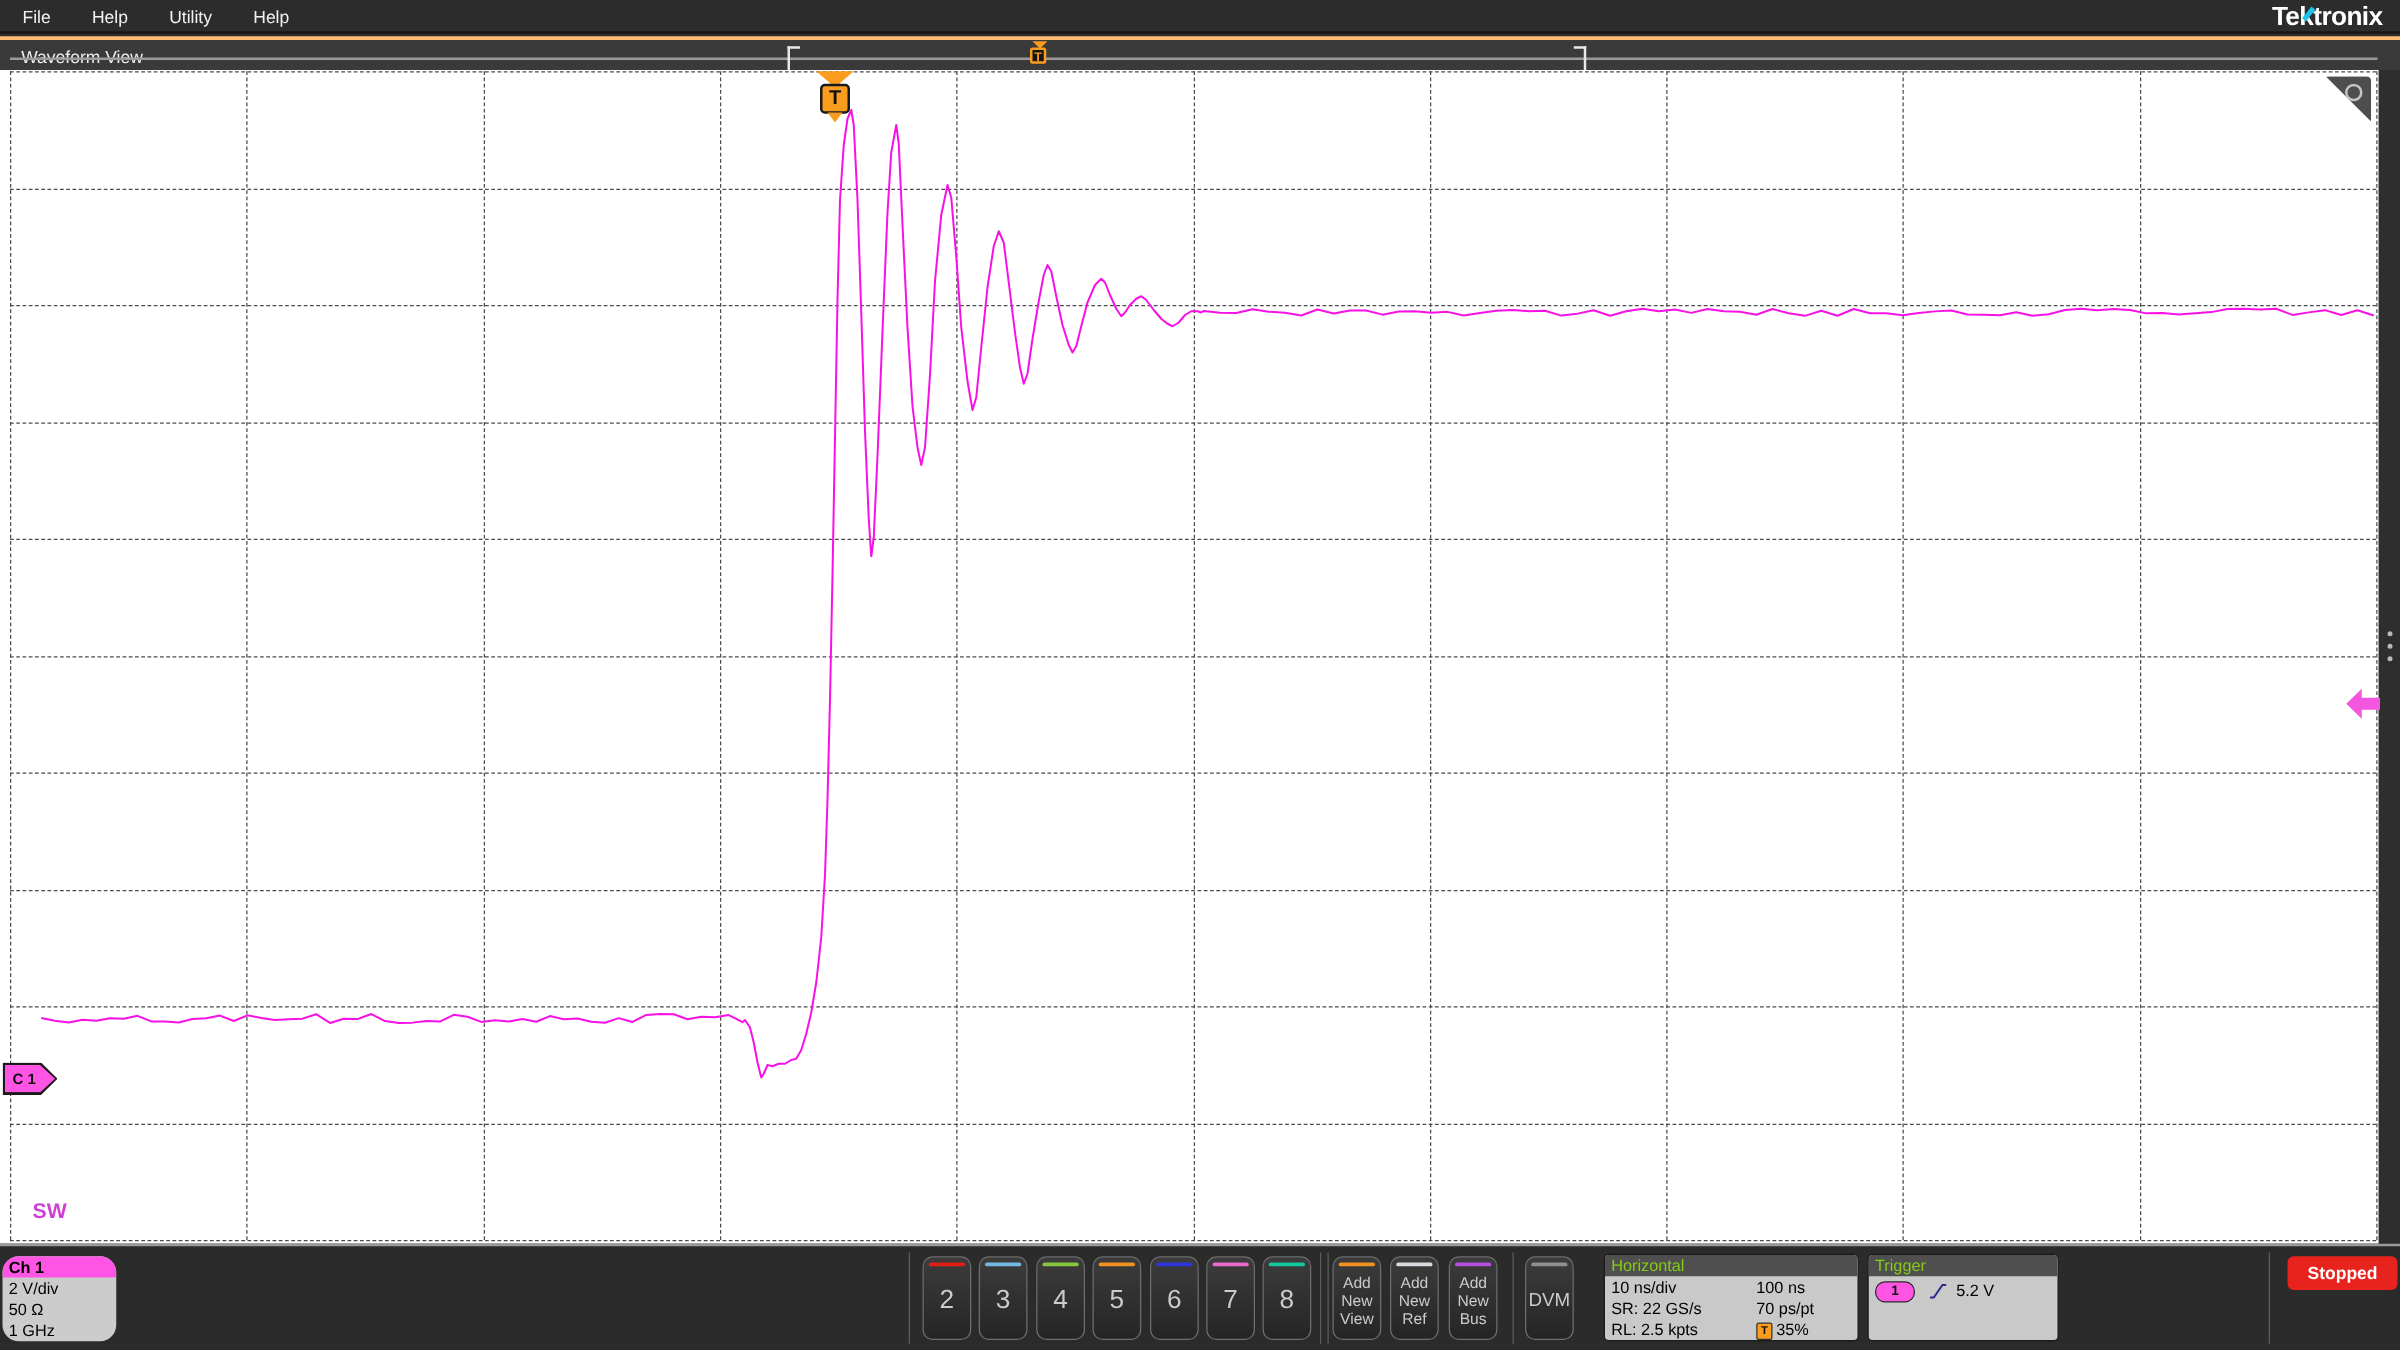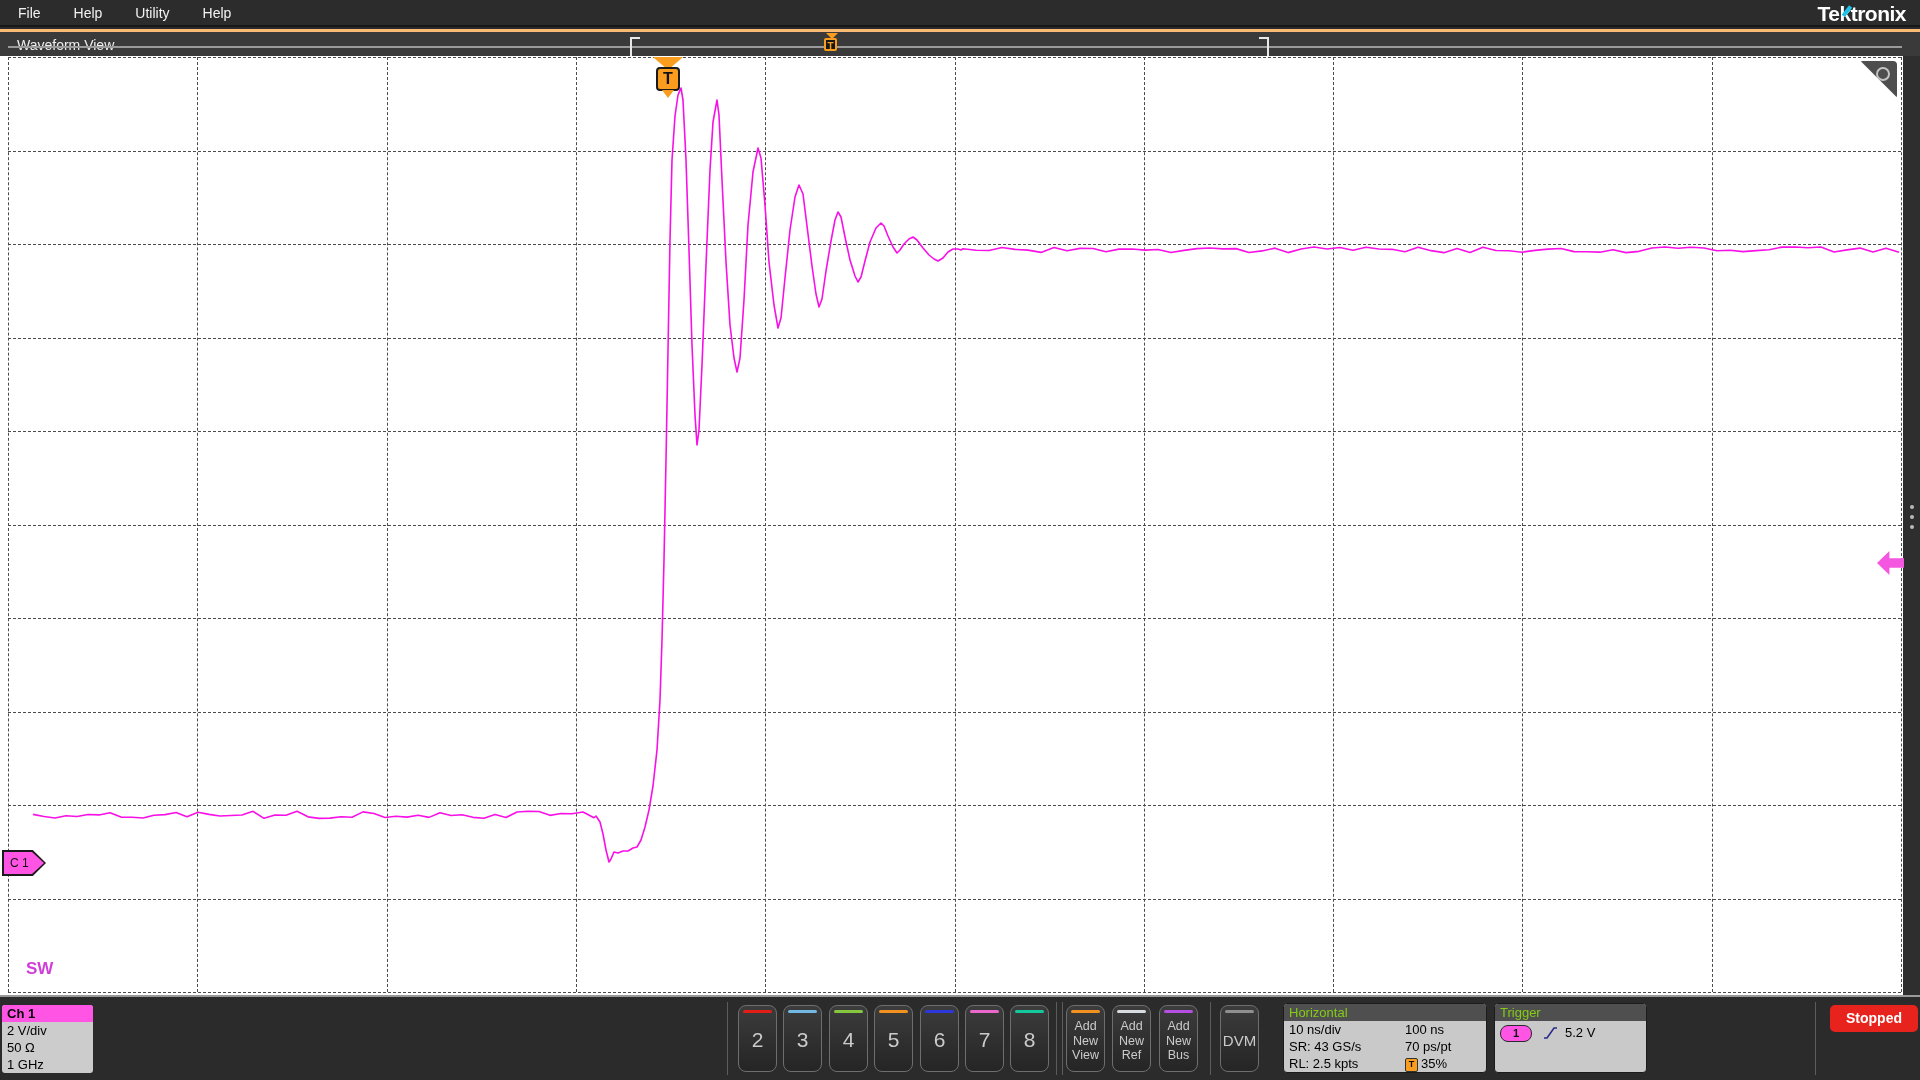--- a/index.html
+++ b/index.html
@@ -49,21 +49,21 @@
         border:2px solid #1a1a1a;border-radius:4px;box-sizing:border-box;color:#111;
         font-weight:bold;font-size:16px;text-align:center;line-height:20px;}
   .trig-marker .tri-bot{width:0;height:0;margin:-1px auto 0;border-left:6px solid transparent;
         border-right:6px solid transparent;border-top:8px solid #fa9d1e;}
 
   
   .c1-marker{position:absolute;left:2px;top:850px;width:44px;height:26px;
        clip-path:polygon(0 0,70% 0,100% 50%,70% 100%,0 100%);background:#1a1a1a;}
   .c1-marker .in{position:absolute;left:2px;top:2px;width:40px;height:22px;
        clip-path:polygon(0 0,70% 0,100% 50%,70% 100%,0 100%);background:#ff54e4;
-       color:#111;font-size:12px;font-weight:normal;text-align:left;line-height:22px;
+       color:#111;font-size:12px;font-weight:bold;text-align:left;line-height:22px;
        padding-left:6px;box-sizing:border-box;}
 
   .sw-label{position:absolute;left:26px;top:903px;color:#cf3fd8;font-size:17px;font-weight:bold;}
 
   
   .zoom-corner{position:absolute;left:1859px;top:5px;width:38px;height:38px;background:#4e4e4e;
        clip-path:polygon(4% 0,100% 0,100% 96%);border-radius:4px;}
   .zoom-corner .lens{position:absolute;left:17px;top:6px;width:10px;height:10px;border:2.5px solid #c4c4c4;
        border-radius:50%;}
   .zoom-corner .handle{position:absolute;left:13px;top:19px;width:3px;height:8px;background:#c4c4c4;
@@ -75,21 +75,21 @@
   .dots{position:absolute;left:0;top:443px;width:17px;}
   .lvl-arrow{position:absolute;left:1877px;top:551px;width:27px;height:24px;background:#f556e0;
        clip-path:polygon(0 50%,46% 0,46% 30%,100% 30%,100% 70%,46% 70%,46% 100%);}
 
   
   .bottombar{position:absolute;left:0;top:995px;width:1920px;height:85px;background:#2b2b2b;
        border-top:2px solid #9a9a9a;box-sizing:border-box;}
   .vdiv{position:absolute;top:5px;bottom:5px;width:1px;background:#5c5c5c;}
 
   .ch1-badge{position:absolute;left:2px;top:8px;width:91px;height:68px;background:#cccccc;
-       border-radius:3px;overflow:hidden;font-size:13px;color:#000;}
+       border-radius:13px;overflow:hidden;font-size:13px;color:#000;}
   .ch1-badge .hdr{background:#ff54e4;height:17px;line-height:17px;font-weight:bold;padding:0 5px;}
   .ch1-badge .r{padding:0 5px;height:17px;line-height:17px;}
 
   .chbtn{position:absolute;top:8px;width:39px;height:67px;background:linear-gradient(#3c3c3c,#252525);
        border:1px solid #6e6e6e;border-radius:8px;box-sizing:border-box;color:#cbcbcb;}
   .chbtn .strip{position:absolute;top:4px;left:4px;right:4px;height:3px;border-radius:2px;}
   .chbtn .num{position:absolute;left:0;right:0;top:22px;text-align:center;font-size:21px;}
   .chbtn .lines{position:absolute;left:0;right:0;top:13px;text-align:center;font-size:12.5px;line-height:14.5px;}
   .chbtn .one{position:absolute;left:0;right:0;top:26px;text-align:center;font-size:15px;}
 
@@ -259,21 +259,21 @@
 
     <div class="panel" style="left:1283px;width:204px">
       <div class="hdr">Horizontal</div>
       <div class="row">
           <span class="c1c">10 ns/div</span>
         <span class="c2">
             <span>100 ns</span>
           </span>
         </div>
       <div class="row">
-          <span class="c1c">SR: 43 GS/s</span>
+          <span class="c1c">SR: 22 GS/s</span>
         <span class="c2">
             <span>70 ps/pt</span>
           </span>
         </div>
       <div class="row">
           <span class="c1c">RL: 2.5 kpts</span>
         <span class="c2">
           <span class="tmini">T</span>
           <span>35%</span>
           </span>

